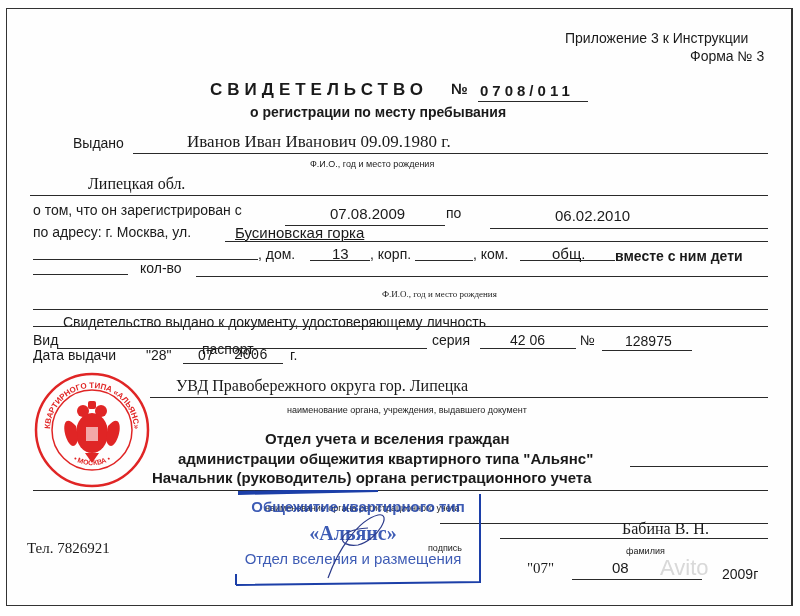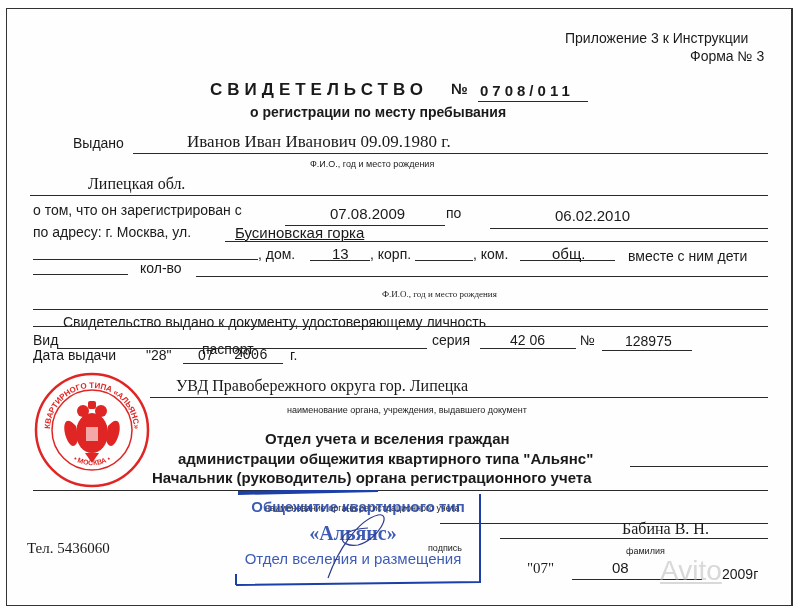--- a/index.html
+++ b/index.html
@@ -10,21 +10,21 @@
     .serif { font-family: "Liberation Serif", serif; }
     .line { position: absolute; height: 0; border-top: 1.3px solid #2a2a2a; }
     .small { font-size: 9px; color: #222; }
     .lbl { font-size: 14px; }
     .val { font-size: 15px; }
     .title { font-size: 17px; font-weight: bold; letter-spacing: 5px; }
     .subtitle { font-size: 14px; font-weight: bold; }
     .bold15 { font-size: 15px; font-weight: bold; }
     .stamp-red { position: absolute; left: 33px; top: 371px; width: 118px; height: 118px; }
     .stamp-blue { position: absolute; left: 228px; top: 490px; width: 260px; height: 100px; }
-    .watermark { position: absolute; left: 660px; top: 555px; font-size: 28px; color: rgba(180,180,180,0.5); font-family: "Liberation Sans", sans-serif; text-decoration: underline; }
+    .watermark { position: absolute; left: 660px; top: 555px; font-size: 22px; color: rgba(180,180,180,0.5); font-family: "Liberation Sans", sans-serif; }
   </style>
 </head>
 <body>
 
 <div class="frame"></div>
 
 <div class="abs sans" style="left:565px; top:30px; font-size:14px;">Приложение 3 к Инструкции</div>
 <div class="abs sans" style="left:690px; top:48px; font-size:14px;">Форма № 3</div>
 
 <div class="abs sans title" style="left:210px; top:80px;">СВИДЕТЕЛЬСТВО</div>
@@ -53,21 +53,21 @@
 
 <div class="line" style="left:33px; top:259px; width:225px;"></div>
 <div class="abs sans lbl" style="left:258px; top:246px;">, дом.</div>
 <div class="abs sans val" style="left:332px; top:245px;">13</div>
 <div class="line" style="left:310px; top:260px; width:60px;"></div>
 <div class="abs sans lbl" style="left:370px; top:246px;">, корп.</div>
 <div class="line" style="left:415px; top:260px; width:58px;"></div>
 <div class="abs sans lbl" style="left:473px; top:246px;">, ком.</div>
 <div class="abs sans val" style="left:552px; top:245px; text-decoration:underline;">общ.</div>
 <div class="line" style="left:520px; top:260px; width:95px;"></div>
-<div class="abs sans lbl" style="left:628px; top:248px;">вместе с ним дети</div>
+<div class="abs sans lbl" style="left:615px; top:248px;font-weight:bold;">вместе с ним дети</div>
 
 <div class="line" style="left:33px; top:274px; width:95px;"></div>
 <div class="abs sans lbl" style="left:140px; top:260px;">кол-во</div>
 <div class="line" style="left:196px; top:276px; width:572px;"></div>
 <div class="abs serif small" style="left:382px; top:289px;">Ф.И.О., год и место рождения</div>
 
 <div class="line" style="left:33px; top:309px; width:735px;"></div>
 <div class="abs sans lbl" style="left:63px; top:314px;">Свидетельство выдано к документу, удостоверяющему личность</div>
 <div class="line" style="left:33px; top:326px; width:735px;"></div>
 
@@ -103,21 +103,21 @@
 <div class="abs sans small" style="left:428px; top:543px;">подпись</div>
 <div class="abs serif" style="left:622px; top:520px; font-size:16px;">Бабина В. Н.</div>
 <div class="line" style="left:500px; top:538px; width:268px;"></div>
 <div class="abs sans small" style="left:614px; top:546px;margin-left:12px;">фамилия</div>
 
 <div class="abs serif" style="left:527px; top:560px; font-size:15px;">"07"</div>
 <div class="abs sans" style="left:612px; top:559px; font-size:15px;">08</div>
 <div class="line" style="left:572px; top:579px; width:130px;"></div>
 <div class="abs sans" style="left:722px; top:566px; font-size:14px;">2009г</div>
 
-<div class="abs serif" style="left:27px; top:540px; font-size:15px;">Тел. 5436060</div>
+<div class="abs serif" style="left:27px; top:540px; font-size:15px;">Тел. 7826921</div>
 
 <div class="stamp-red">
   <svg width="118" height="118" viewBox="0 0 118 118">
     <defs>
       <path id="arcTop" d="M 17,59 A 42,42 0 0 1 101,59"></path>
       <path id="arcBot" d="M 28,78 A 38,38 0 0 0 90,78"></path>
     </defs>
     <circle cx="59" cy="59" r="56" fill="none" stroke="#e02525" stroke-width="2.5"></circle>
     <circle cx="59" cy="59" r="40" fill="none" stroke="#e02525" stroke-width="1.5"></circle>
     <text font-family="Liberation Sans, sans-serif" font-size="8" fill="#e02525" font-weight="bold">

